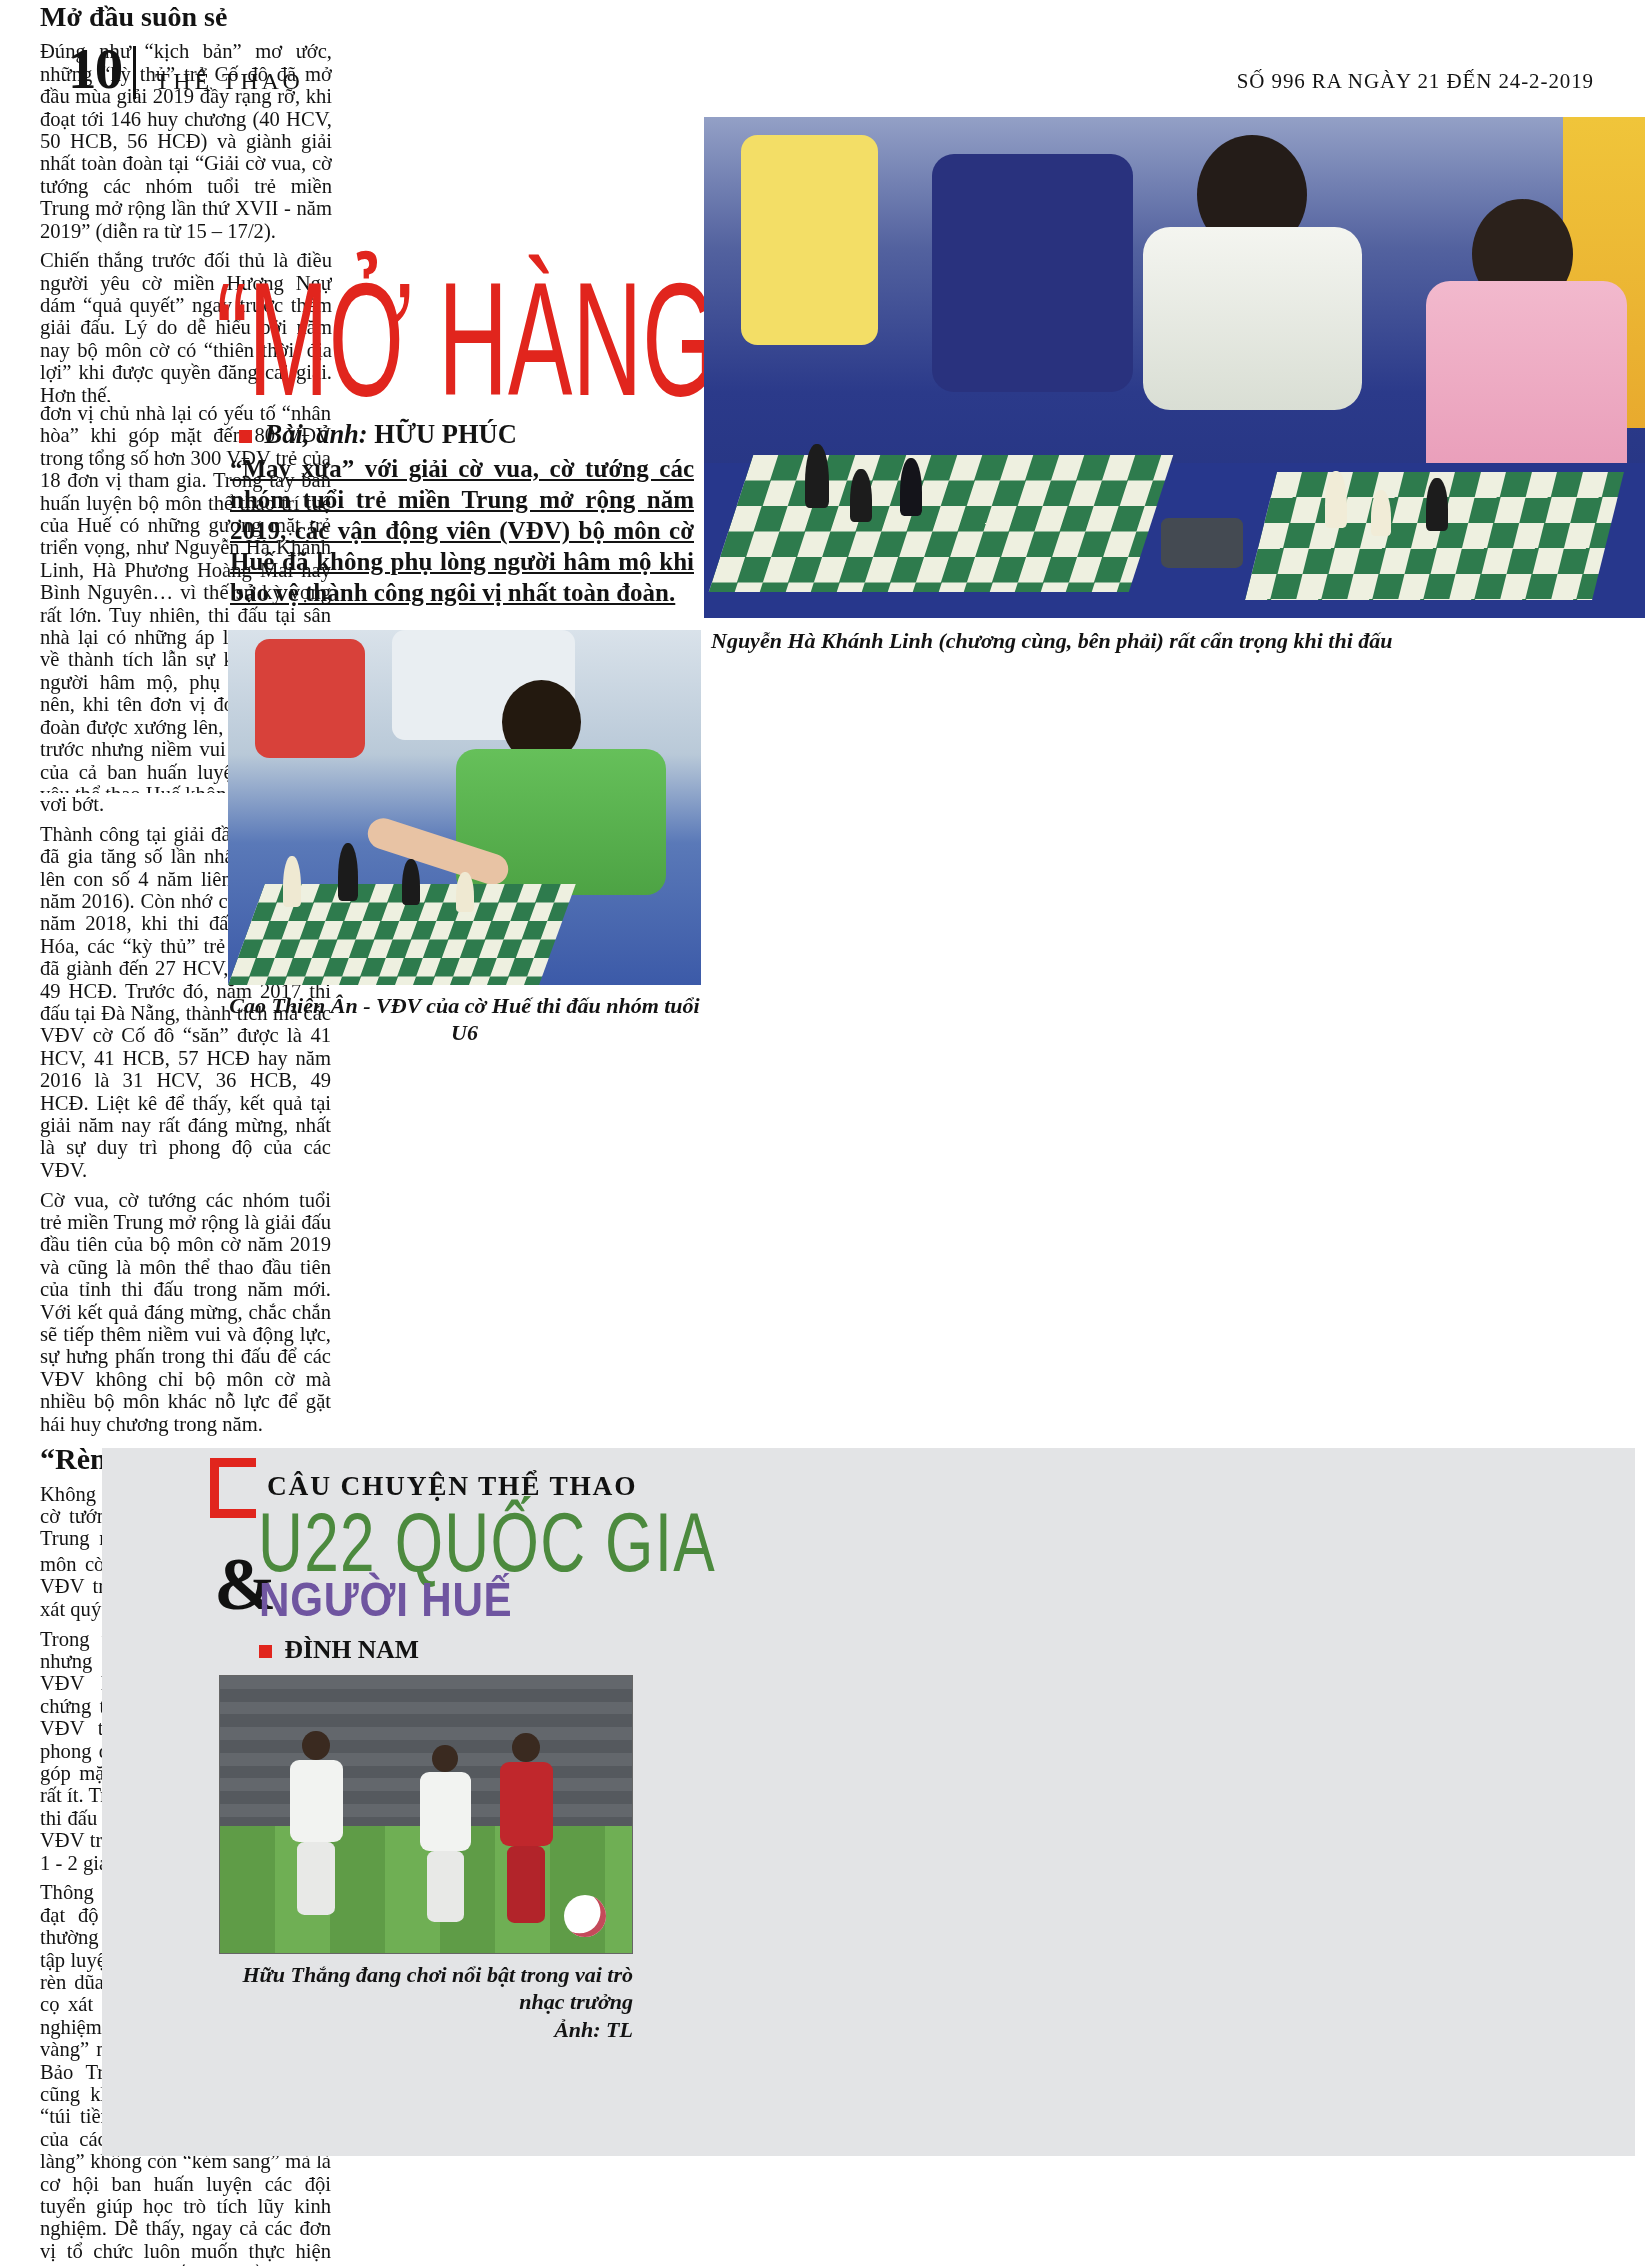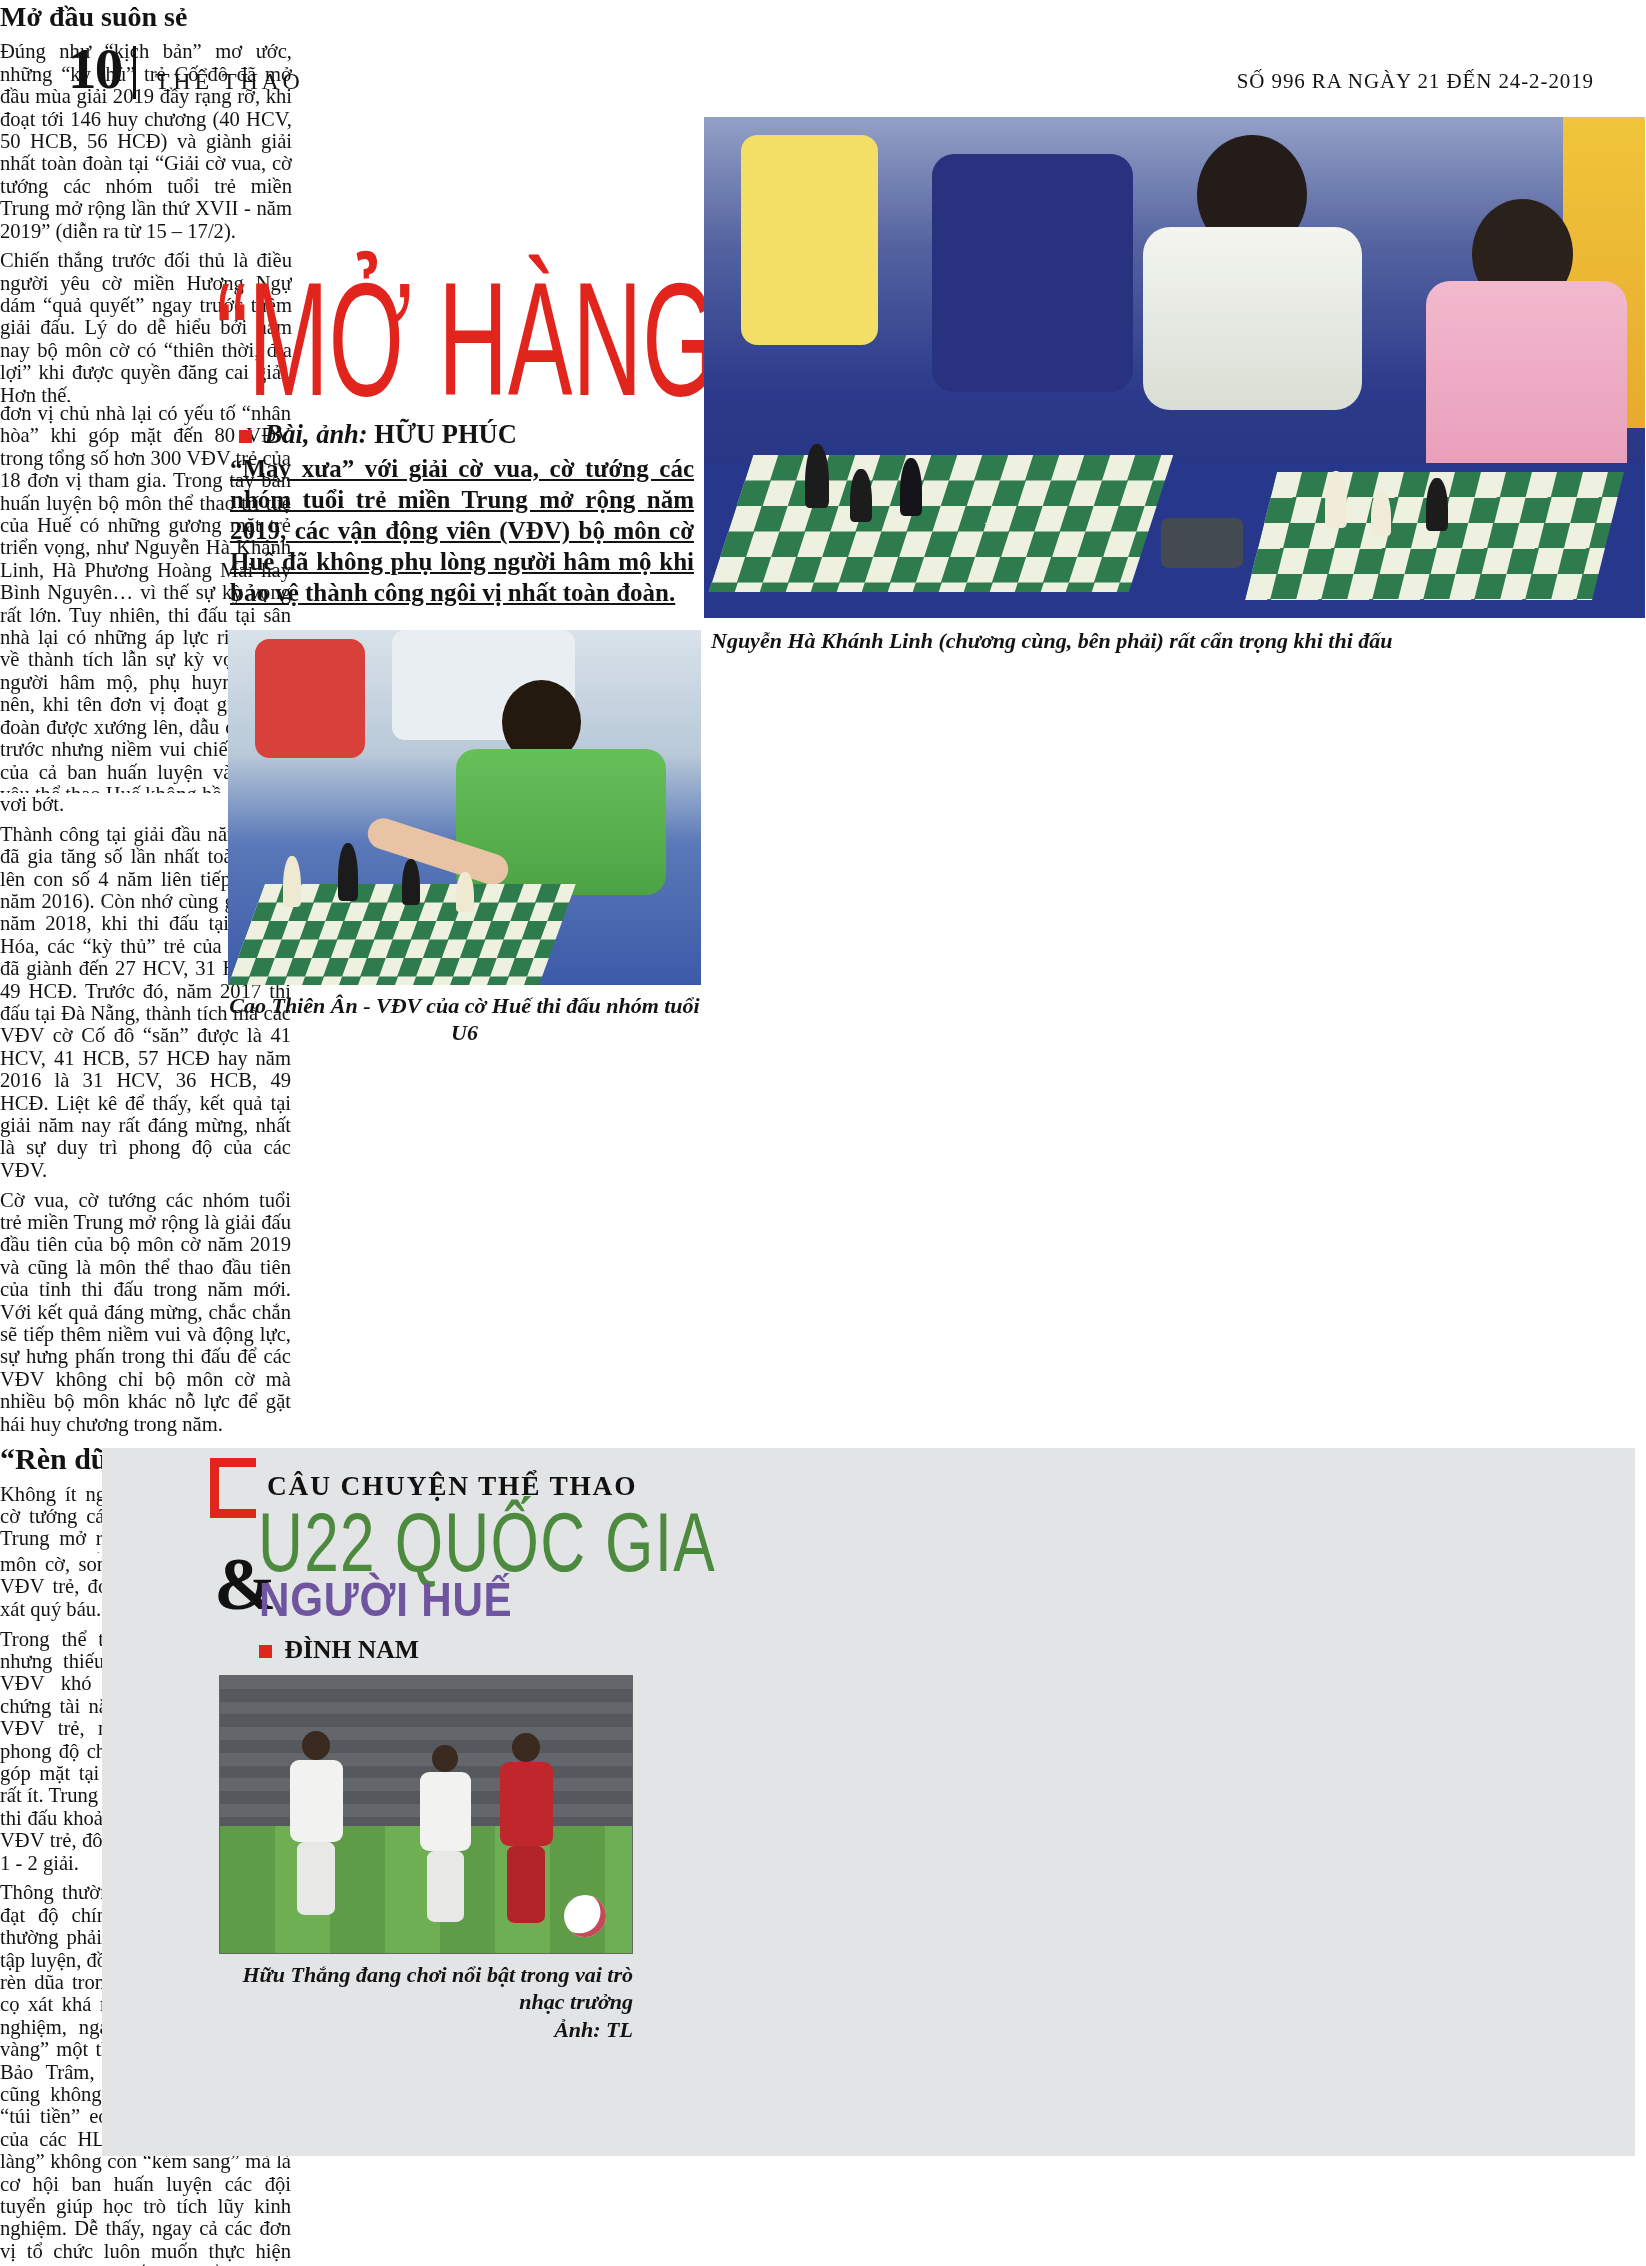--- a/index.html
+++ b/index.html
@@ -18,21 +18,21 @@
            letter-spacing:0.9px;color:#35639e;}
   .headline1{font-family:"Liberation Sans",sans-serif;font-weight:normal;font-size:161px;
              line-height:1;color:#e1251d;display:inline-block;
              transform:scaleX(0.60);transform-origin:left top;white-space:nowrap;}
   .byline{font:bold 26.5px/1 "Liberation Serif",serif;}
   .byline .lbl{font-style:italic;}
   .redsq{display:inline-block;width:12.8px;height:12.8px;background:#e1251d;margin-right:12.8px;}
   .lead{font:bold 25px/31px "Liberation Serif",serif;text-align:justify;text-decoration:underline;}
 
   
-  .col{font:20.6px/22.4px "Liberation Serif",serif;text-align:justify;overflow:hidden;}
+  .col{font:20.6px/22.4px "Liberation Serif",serif;text-align:justify;overflow:hidden;padding-left:40px;}
   .col p{margin:0 0 7.3px 0;}
   .subhead{font:bold 28px/33px "Liberation Serif",serif;text-align:left;margin:0 0 7.3px 0;}
   .caption{font:bold italic 22px/27.4px "Liberation Serif",serif;}
 
   
   .photo{position:absolute;overflow:hidden;background:#9aa4c0;}
   .layer{position:absolute;}
   .checker{background:repeating-conic-gradient(#2e7b4d 0 25%,#eef0e0 0 50%);
            background-size:51px 51px;}
   .checker.small{background-size:37px 37px;}

